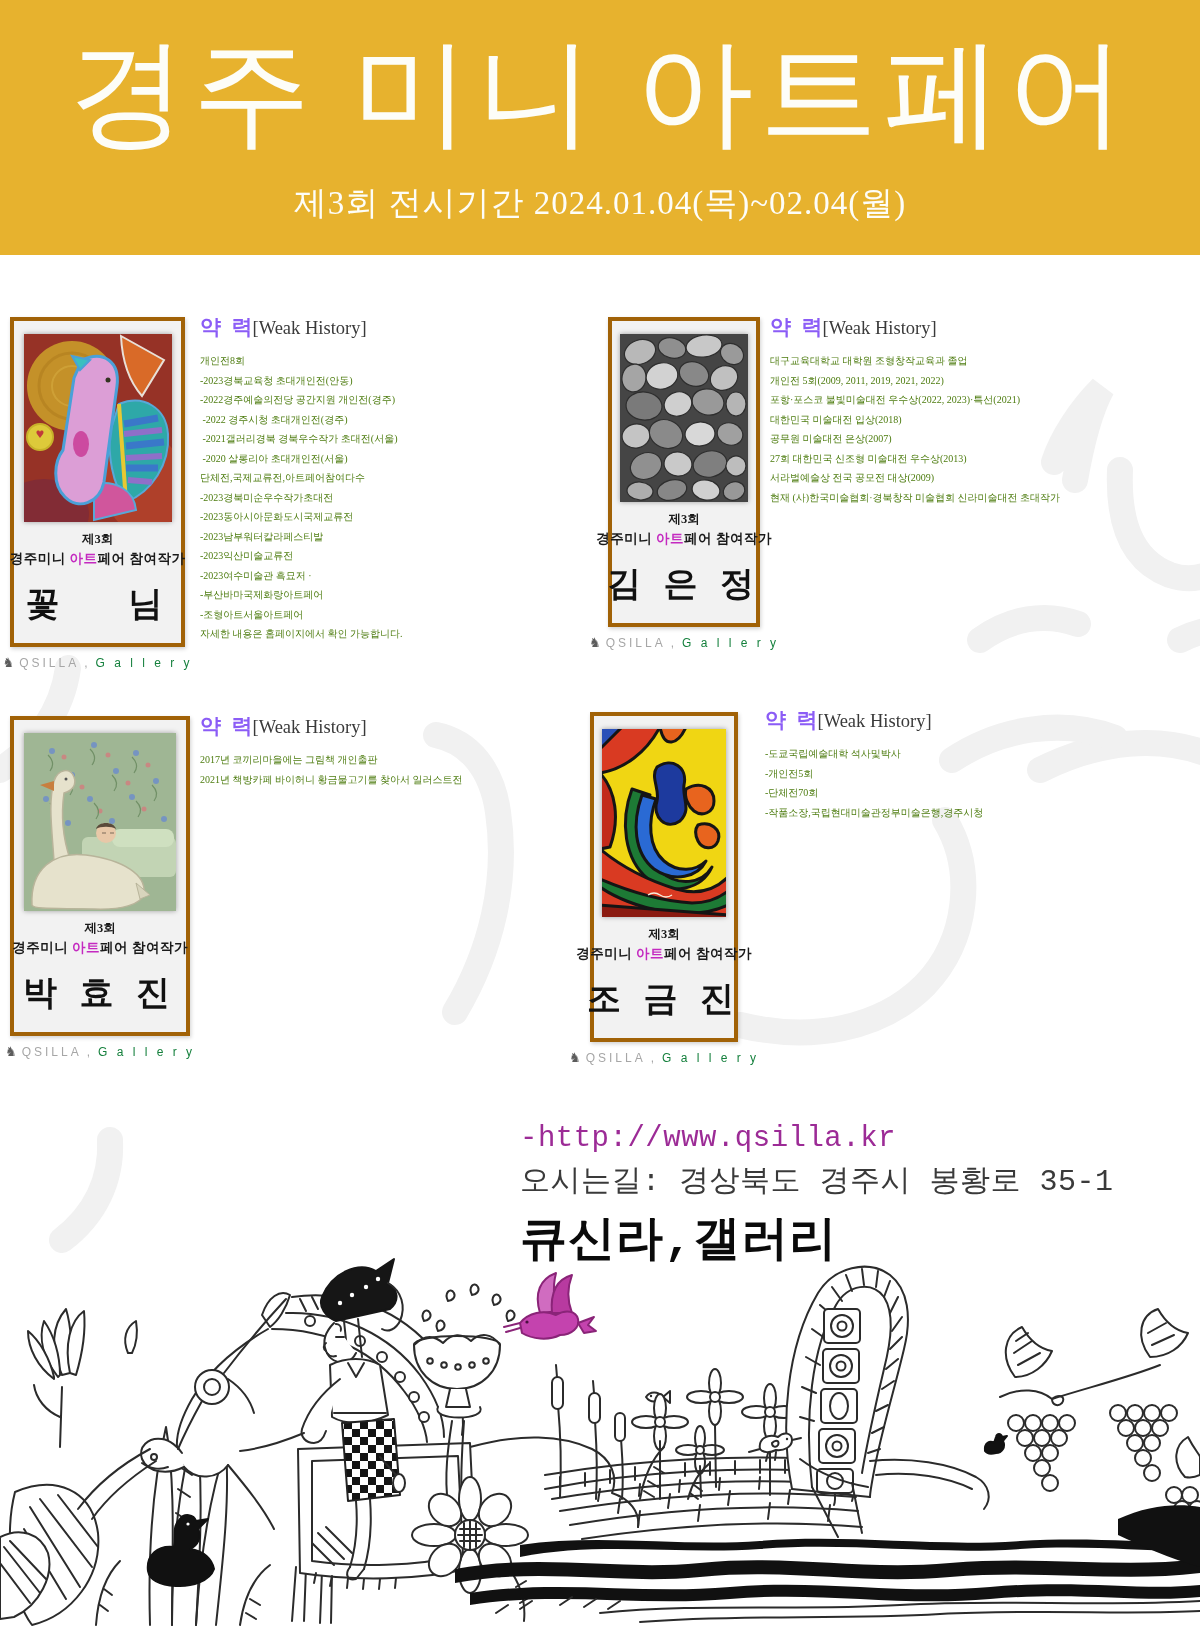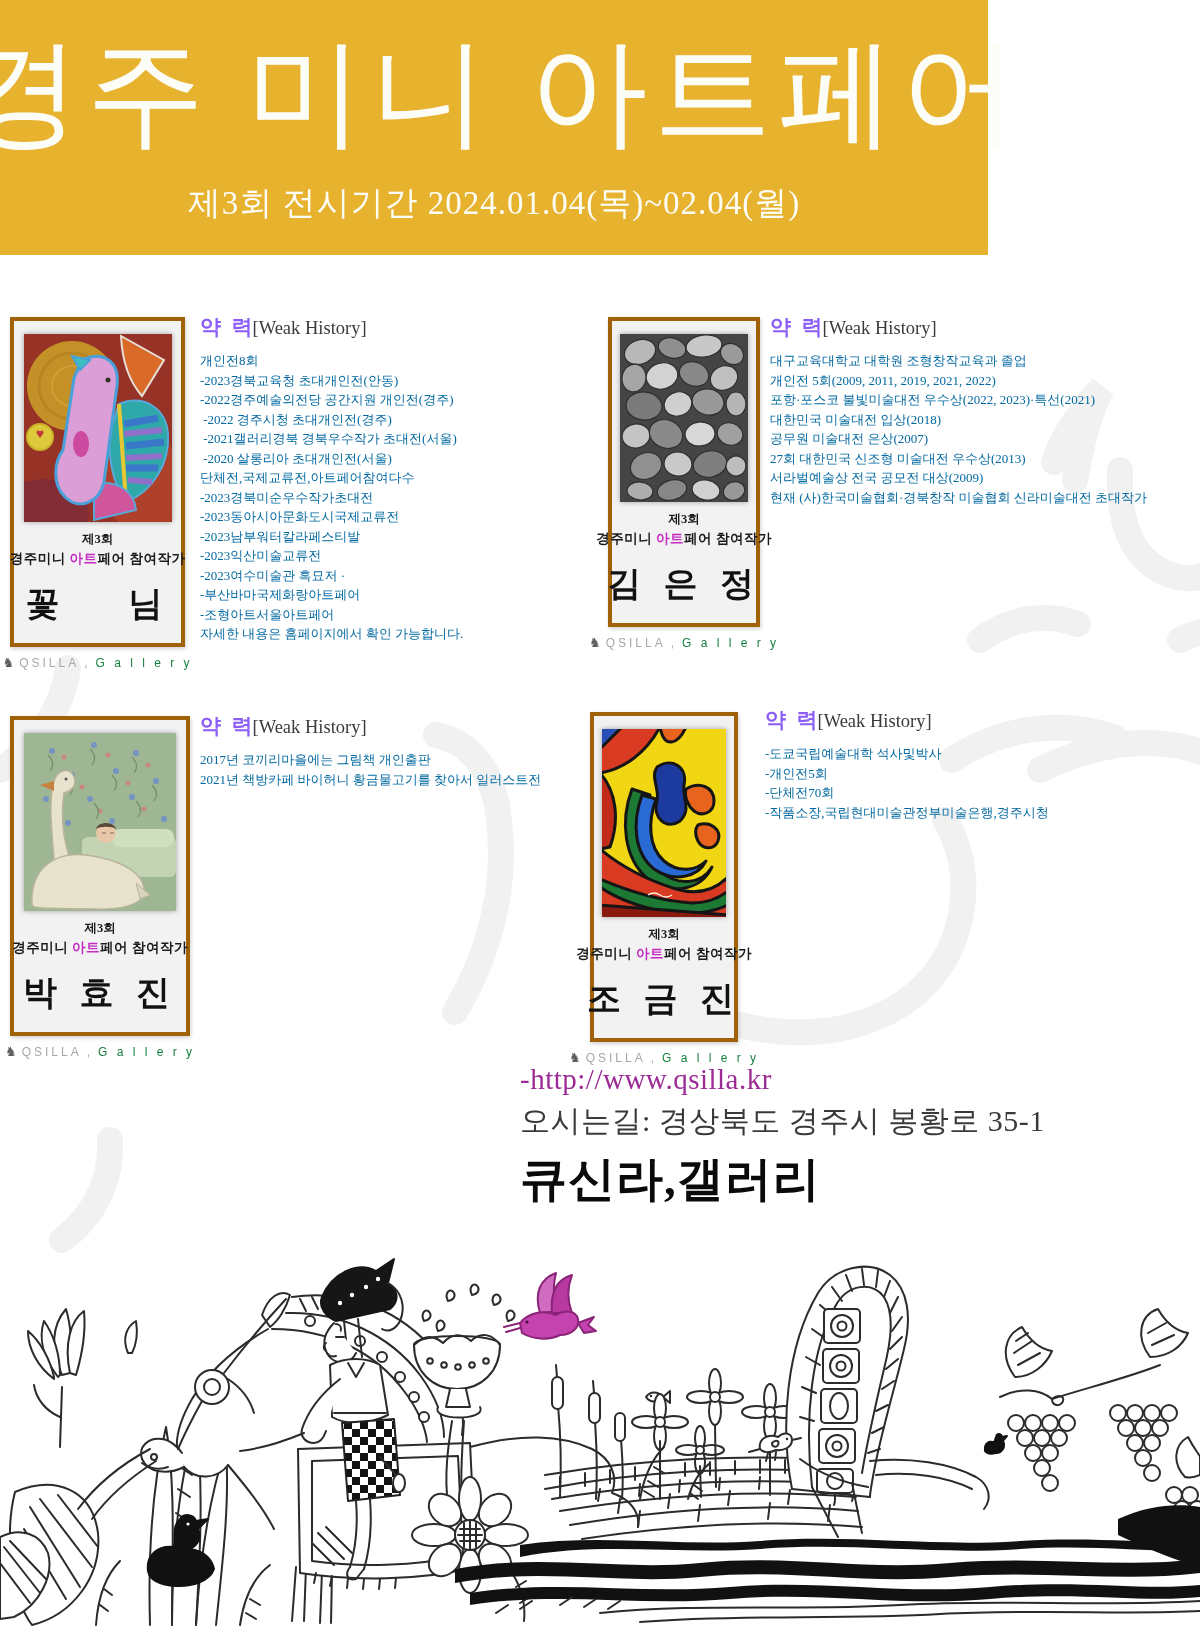--- a/index.html
+++ b/index.html
@@ -3,21 +3,21 @@
 <meta charset="utf-8">
 <style>
   html,body{margin:0;padding:0;background:#888;}
   .page{
     position:relative;width:1200px;height:1627px;background:#ffffff;
     margin:0 auto;overflow:hidden;
     font-family:"Liberation Serif","DejaVu Serif",serif;color:#222;
   }
   
   .header{
-    position:absolute;left:0;top:0;width:988px;height:255px;
+    position:absolute;left:0;top:0;width:1200px;height:255px;
     background:#e7b22e;display:flex;flex-direction:column;align-items:center;justify-content:center;
   }
   .header-title{
     font-size:118px;line-height:1;color:#fdfdf8;letter-spacing:6px;font-weight:400;
     margin-top:6px;white-space:nowrap;
   }
   .header-subtitle{font-size:33px;color:#fdfdf8;margin-top:28px;letter-spacing:1px;}
   
   .watermark{position:absolute;left:0;top:0;z-index:0;}
   
@@ -35,23 +35,23 @@
     margin-top:8px;font-family:"Liberation Sans","DejaVu Sans",sans-serif;
     font-size:12px;color:#a6a6a6;letter-spacing:3px;display:flex;align-items:center;gap:5px;white-space:pre;
   }
   .qsilla-horse{font-size:13px;color:#5c5c5c;letter-spacing:0;}
   .qsilla-gallery{color:#15803d;font-weight:normal;}
   
   .bio{position:absolute;z-index:1;}
   .bio-heading{margin-bottom:10px;white-space:pre;}
   .bio-heading .ko{font-size:21px;font-weight:bold;color:#8b5cf6;}
   .bio-heading .en{font-size:18.5px;color:#3a3a3a;}
-  .bio-line{font-size:13px;color:#0369a1;line-height:19.5px;white-space:pre;}
+  .bio-line{font-size:10px;color:#4d7c0f;line-height:19.5px;white-space:pre;}
   
-  .footer-info{position:absolute;left:520px;top:1063px;z-index:2;font-family:Liberation Serif, serif;}
+  .footer-info{position:absolute;left:520px;top:1122px;z-index:2;font-family:Liberation Mono, monospace;}
   .footer-url{font-size:29px;color:#9c2b96;letter-spacing:.5px;}
   .footer-address{font-size:30px;color:#3a3a3a;margin-top:5px;letter-spacing:.5px;}
   .footer-street{margin-top:6px;display:flex;align-items:baseline;white-space:pre;}
   .footer-street .prefix{font-size:37px;color:#2b2b2b;}
   .footer-street .gallery-name{font-size:47px;font-weight:bold;color:#0a0a0a;letter-spacing:1px;}
   
   .illustration{position:absolute;left:0;top:1237px;z-index:1;}
 </style>
 </head>
 <body>

